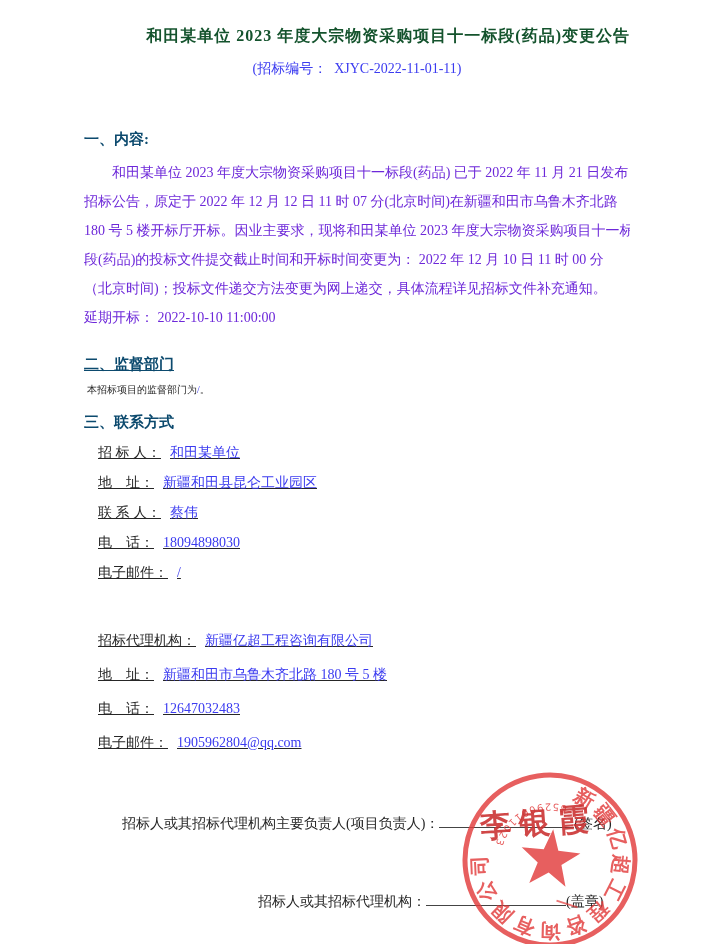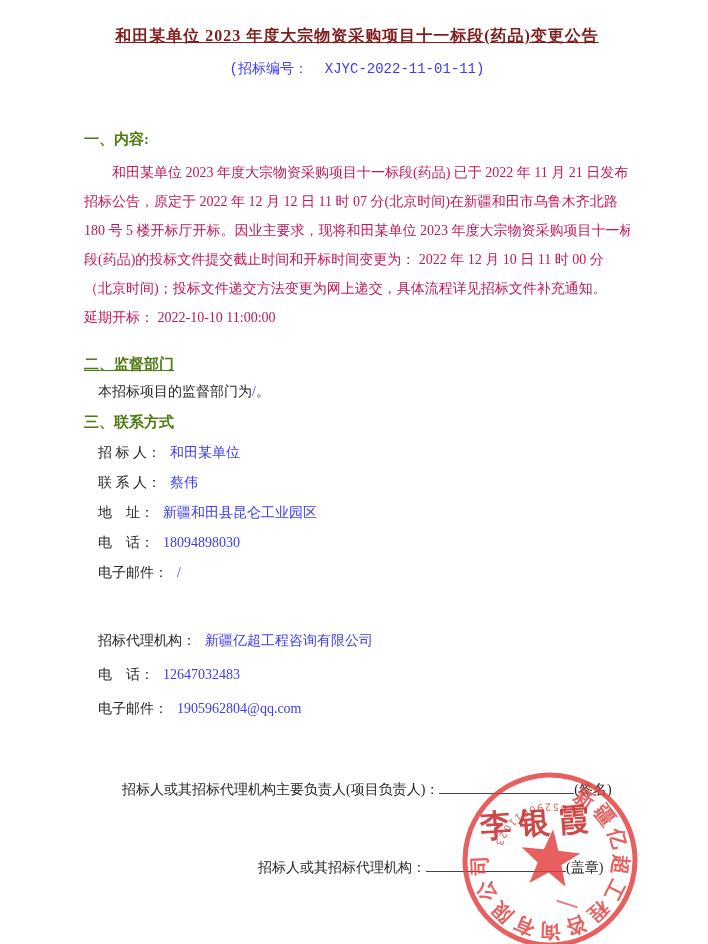--- a/index.html
+++ b/index.html
@@ -10,71 +10,69 @@
     height: 944px;
     background: #ffffff;
     overflow: hidden;
     font-family: "Liberation Serif", "DejaVu Serif", serif;
     color: #262626;
   }
   .doc { padding: 0 78px 0 84px; }
 
   .title {
     margin-top: 26px;
-    text-align: center;
+    text-align: right;
     font-size: 16px;
     font-weight: 600;
     letter-spacing: 1px;
-    color: #7f1d1d;
+    color: #14532d;
     white-space: nowrap;
-    text-decoration: underline;
   }
   .subtitle {
     margin-top: 13px;
     text-align: center;
     font-size: 14px;
     color: #3b3bf0;
     white-space: pre;
-    font-family: Liberation Mono, monospace;
   }
 
   .sec-heading {
     font-size: 15px;
     font-weight: 700;
-    color: #4d7c0f;
+    color: #0c4a6e;
     white-space: nowrap;
   }
   .h1 { margin-top: 52px; height: 22px; }
   .h2 { margin-top: 23px;  height: 22px; text-decoration: underline; }
   .h3 { margin-top: 10px; height: 22px; }
 
   .para { margin-top: 6px; }
   .para-line {
     font-size: 14px;
     line-height: 29px;
     height: 29px;
-    color: #be185d;
+    color: #6d28d9;
     white-space: pre;
     overflow: hidden;
   }
   .para-line.indent { text-indent: 2em; }
 
   .body-line {
     margin-top: 6px;
-    margin-left: 14px;
-    font-size: 14px;
+    margin-left: 3px;
+    font-size: 10px;
     height: 20px;
     white-space: pre;
   }
   .body-line .slash { color: #3b3bf0; }
 
   .rows { margin-left: 14px; }
   .rows.tenderer { margin-top: 8px; }
   .rows.agency   { margin-top: 38px; }
-  .row { font-size: 14px; white-space: pre; overflow: hidden; }
+  .row { font-size: 14px; white-space: pre; overflow: hidden; text-decoration: underline; }
   .tenderer .row { height: 30px; line-height: 20px; }
   .agency   .row { height: 34px; line-height: 20px; }
   .row .label { color: #262626; white-space: pre; }
   .row .value { color: #3b3bf0; margin-left: 9px; white-space: pre; }
 
   .sig-row {
     font-size: 14px;
     white-space: pre;
     height: 22px;
     line-height: 22px;
@@ -144,28 +142,29 @@
       <div class="para-line">延期开标： 2022-10-10 11:00:00</div>
     </div>
 
     <div class="sec-heading h2">二、监督部门</div>
     <div class="body-line"><span>本招标项目的监督部门为</span><span class="slash">/</span><span>。</span></div>
 
     <div class="sec-heading h3">三、联系方式</div>
 
     <div class="rows tenderer">
       <div class="row"><span class="label">招 标 人：</span><span class="value">和田某单位</span></div>
+      <div class="row"><span class="label">地    址：</span><span class="value">新疆和田县昆仑工业园区</span></div>
       <div class="row"><span class="label">联 系 人：</span><span class="value">蔡伟</span></div>
-      <div class="row"><span class="label">地    址：</span><span class="value">新疆和田县昆仑工业园区</span></div>
       <div class="row"><span class="label">电    话：</span><span class="value">18094898030</span></div>
       <div class="row"><span class="label">电子邮件：</span><span class="value">/</span></div>
     </div>
 
     <div class="rows agency">
       <div class="row"><span class="label">招标代理机构：</span><span class="value">新疆亿超工程咨询有限公司</span></div>
+      <div class="row"><span class="label">地    址：</span><span class="value">新疆和田市乌鲁木齐北路 180 号 5 楼</span></div>
       <div class="row"><span class="label">电    话：</span><span class="value">12647032483</span></div>
       <div class="row"><span class="label">电子邮件：</span><span class="value">1905962804@qq.com</span></div>
     </div>
 
     <div class="sig-row sig-row1"><span>招标人或其招标代理机构主要负责人(项目负责人)：</span><span class="sig-line w1"></span><span>(签名)</span></div>
 
     <div class="sig-row sig-row2"><span>招标人或其招标代理机构：</span><span class="sig-line w2"></span><span>(盖章)</span></div>
 
   </div>
 

